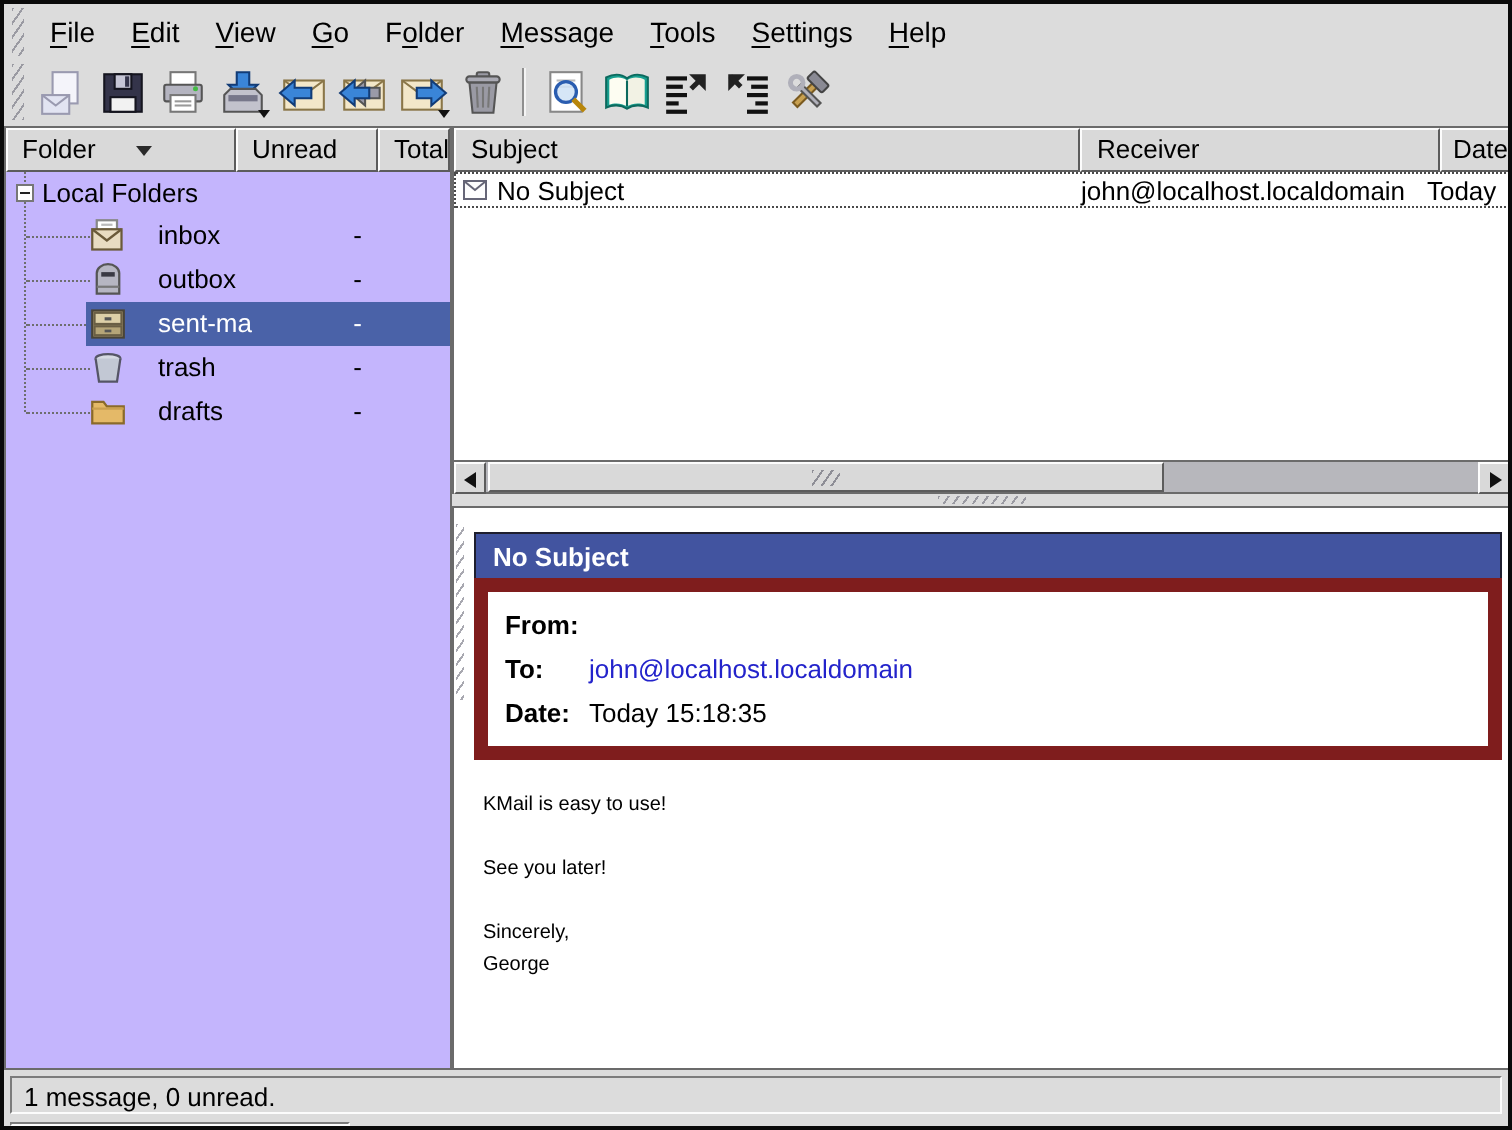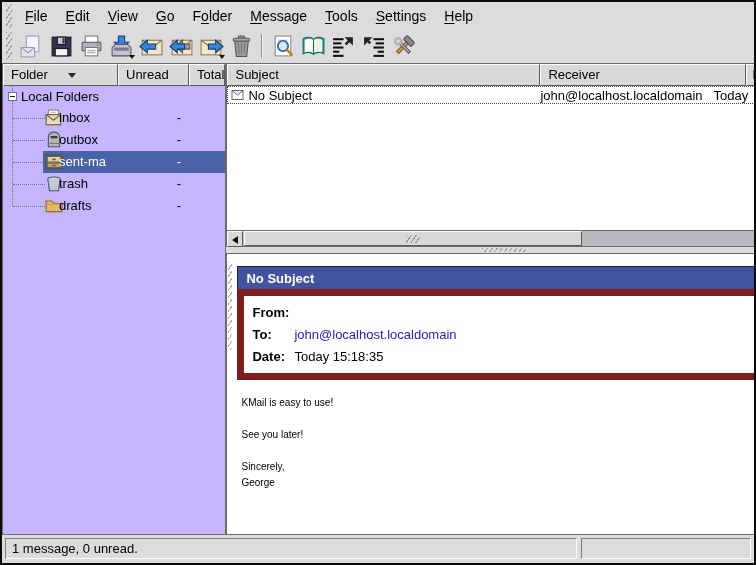--- a/index.html
+++ b/index.html
@@ -40,32 +40,32 @@
   .fp-hdr .h-folder { width:115px; } .fp-hdr .h-unread { width:71px; } .fp-hdr .h-total { flex:1; }
   .tree { position:relative; flex:1; background:#c4b5fd; overflow:hidden; font-size:13px; }
   .vline { position:absolute; left:9px; border-left:1px dotted #6e6e6e; }
   .stub { position:absolute; left:10px; width:32px; border-top:1px dotted #6e6e6e; }
   .trow { position:relative; height:22px; }
   .trow-root { height:21px; }
   .expander { position:absolute; left:5px; top:6px; width:9px; height:9px; background:#fff; border:1px solid #777; }
   .expander::after { content:""; position:absolute; left:1px; right:1px; top:3px; border-top:1px solid #222; }
   .root-label { position:absolute; left:18px; top:3px; }
   .ficon { position:absolute; left:42px; top:2px; width:18px; height:18px; }
-  .fname { position:absolute; left:56px; top:3px; }
+  .fname { position:absolute; left:76px; top:3px; }
   .funread { position:absolute; left:112px; top:3px; width:66px; text-align:right; }
   .ftotal { position:absolute; left:187px; top:3px; width:57px; text-align:right; }
   .trow.selected { background:linear-gradient(to right, transparent 40px, var(--selection,#4a62a8) 40px); }
   .trow.selected .fname, .trow.selected .funread, .trow.selected .ftotal { color:#fff; }
 
   .vsplitter { width:6px; background:#dcdcdc; }
 
   
   .right-side { flex:1; display:flex; flex-direction:column; }
   .message-list { height:184px; display:flex; flex-direction:column; position:relative; }
-  .ml-hdr .h-subj { width:313px; } .ml-hdr .h-recv { width:206px; } .ml-hdr .h-date { flex:1; padding-left:5px; }
+  .ml-hdr .h-subj { width:313px; } .ml-hdr .h-recv { width:180px; } .ml-hdr .h-date { flex:1; padding-left:5px; }
   .ml-rows { flex:1; background:#fff; overflow:hidden; }
   .mrow { display:flex; align-items:center; height:18px; border:1px dotted #4a4a4a; font-size:13px; background:#fff; }
   .m-subj { width:312px; display:flex; align-items:center; gap:4px; padding-left:3px; overflow:hidden; white-space:nowrap; }
   .m-recv { width:173px; overflow:hidden; white-space:nowrap; }
   .m-date { flex:1; overflow:hidden; white-space:nowrap; }
   .mail-icon { width:13px; height:10px; flex:none; }
 
   
   .hscroll { height:16px; background:#b7b7bc; display:flex; border-top:1px solid #6b6b6b; }
   .sbtn { width:16px; height:16px; background:#d9d9d9; position:relative;
@@ -91,21 +91,21 @@
   .msg-title { height:23px; background:var(--titlebar,#4254a0); color:#fff; font-weight:bold; font-size:13px;
     padding:4px 0 0 8px; border:1px solid #1e1e2e; border-bottom:none; }
   .msg-fields { border:7px solid #7f1d1d; padding:5px 0 6px 0; background:#fff; }
   .frow { display:flex; height:22px; align-items:center; padding-left:8px; font-size:13px; }
   .flabel { width:42px; font-weight:bold; }
   .flink { color:var(--link,#2323cb); text-decoration:none; }
   .msg-body { margin:15px 0 0 14px; font-size:10px; }
   .bline { height:16px; line-height:16px; white-space:pre; }
 
   
-  .statusbar { height:28px; display:flex; gap:4px; padding:3px 3px 4px 3px; background:#dcdcdc; }
+  .statusbar { height:28px; display:flex; gap:4px; padding:3px 3px 4px 3px; background:#dcdcdc;flex-direction:column; }
   .spanel { background:#dcdcdc; border:1px solid; border-color:#7c7c7c #fcfcfc #fcfcfc #7c7c7c; }
   .spanel.left { flex:1; padding:2px 0 0 6px; font-size:13px; }
   .spanel.right { width:170px; }
 </style>
 </head>
 <body>
 
 <div class="window">
 
   <div class="menubar">

